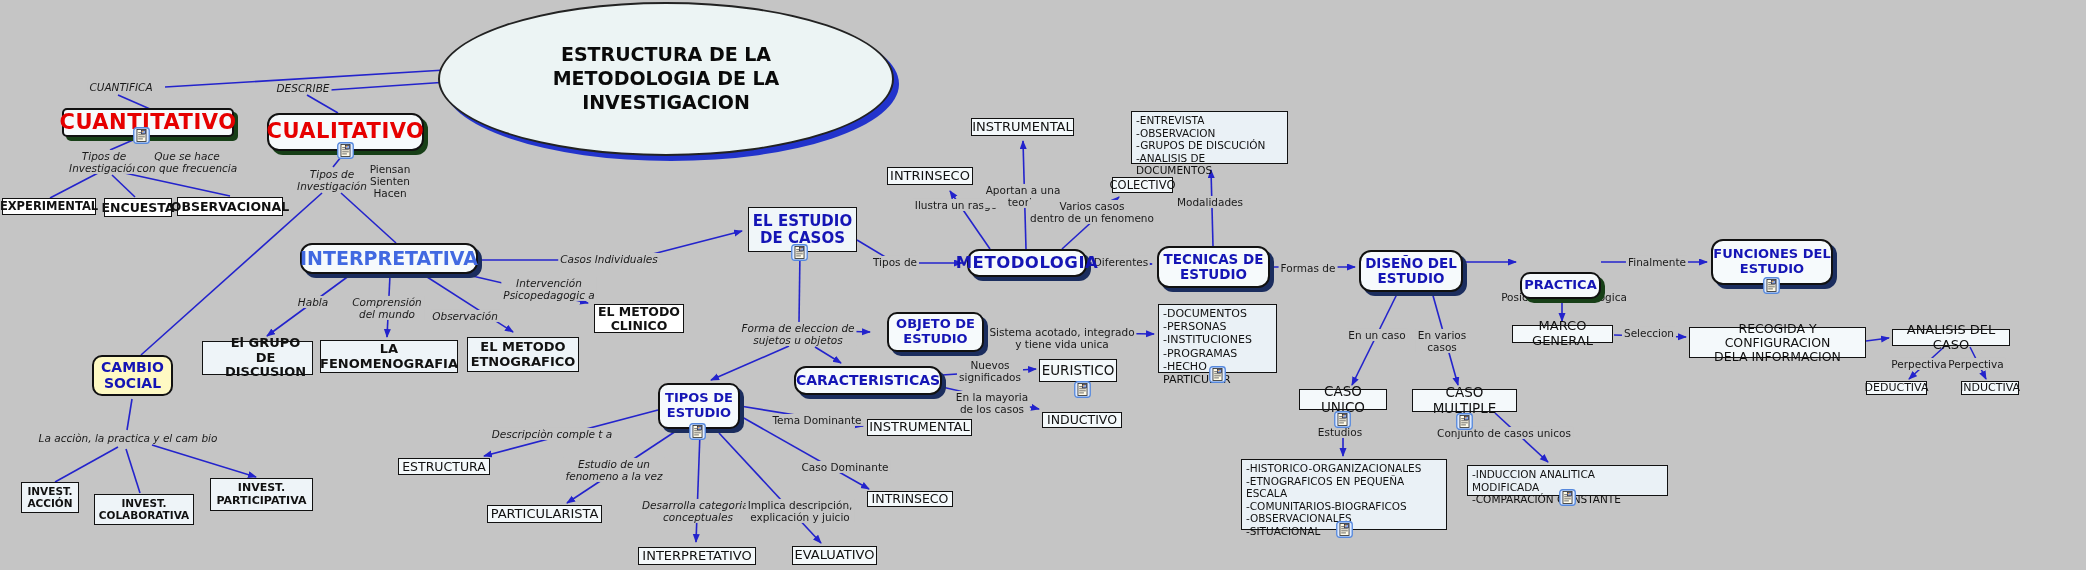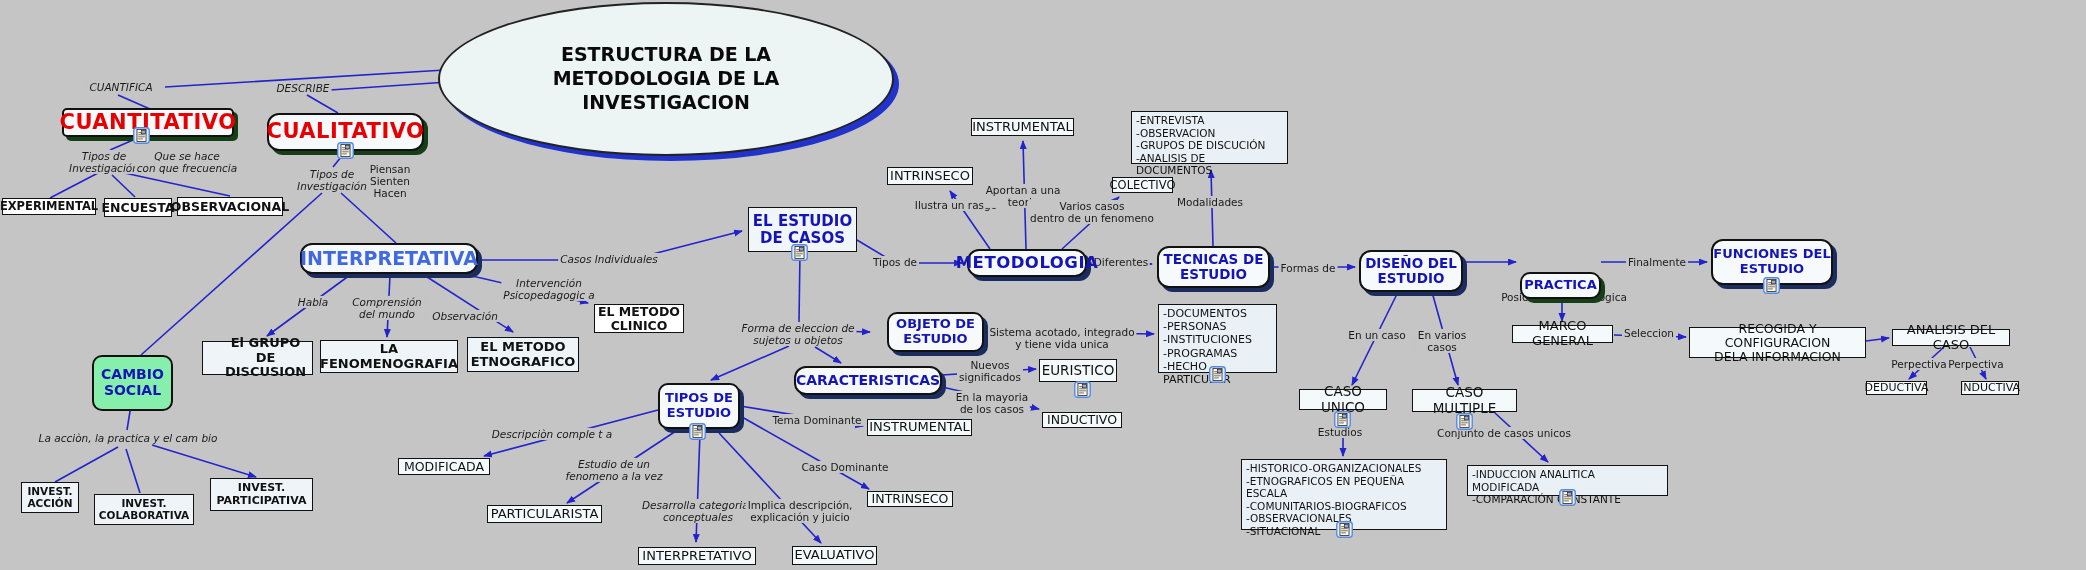--- a/index.html
+++ b/index.html
@@ -113,21 +113,21 @@
   </defs>
     </svg>
 
   <div class="ellipse">
     <div class="t">ESTRUCTURA DE LA METODOLOGIA DE LA INVESTIGACION</div>
   </div>
 
   <div class="node round green-sh red" style="left:62px;top:108px;width:172px;height:29px;font-size:21px;border-radius:5px;">CUANTITATIVO</div>
   <div class="node round green-sh red" style="left:267px;top:113px;width:157px;height:38px;font-size:21px;">CUALITATIVO</div>
   <div class="node round lblue" style="left:300px;top:243px;width:178px;height:31px;font-size:19px;">INTERPRETATIVA</div>
-  <div class="node round nosh blue" style="left:92px;top:355px;width:81px;height:56px;font-size:14px;border-radius:10px;background:#86efac;">CAMBIO
+  <div class="node round nosh blue" style="left:92px;top:355px;width:81px;height:41px;font-size:14px;border-radius:10px;background:#fef9c3;">CAMBIO
 SOCIAL</div>
   <div class="node rect blue" style="left:748px;top:207px;width:109px;height:45px;font-size:15px;background:#f0f6f9;">EL ESTUDIO
 DE CASOS</div>
   <div class="node round blue" style="left:967px;top:249px;width:120px;height:28px;font-size:16.5px;letter-spacing:.5px;">METODOLOGIA</div>
   <div class="node round blue" style="left:1157px;top:246px;width:113px;height:42px;font-size:13.5px;">TECNICAS DE
 ESTUDIO</div>
   <div class="node round blue" style="left:1359px;top:250px;width:104px;height:42px;font-size:13.5px;">DISEÑO DEL
 ESTUDIO</div>
   <div class="node round green-sh blue" style="left:1520px;top:248px;width:81px;height:27px;font-size:13px;border-radius:10px;margin-top:24px;">PRACTICA</div>
   <div class="node round blue" style="left:1711px;top:239px;width:122px;height:46px;font-size:13px;">FUNCIONES DEL
@@ -156,21 +156,21 @@
   <div class="node rect bold" style="left:210px;top:478px;width:103px;height:33px;font-size:11px;background:#eef4f8;">INVEST.
 PARTICIPATIVA</div>
 
   <div class="node rect" style="left:971px;top:118px;width:103px;height:18px;font-size:13px;">INSTRUMENTAL</div>
   <div class="node rect" style="left:887px;top:167px;width:86px;height:18px;font-size:13px;">INTRINSECO</div>
   <div class="node rect" style="left:1112px;top:177px;width:61px;height:16px;font-size:11.5px;">COLECTIVO</div>
   <div class="node rect" style="left:1039px;top:359px;width:78px;height:23px;font-size:13.5px;">EURISTICO</div>
   <div class="node rect" style="left:1042px;top:412px;width:80px;height:16px;font-size:12.5px;">INDUCTIVO</div>
   <div class="node rect" style="left:867px;top:419px;width:105px;height:17px;font-size:13px;">INSTRUMENTAL</div>
   <div class="node rect" style="left:867px;top:491px;width:86px;height:16px;font-size:12.5px;">INTRINSECO</div>
-  <div class="node rect" style="left:398px;top:458px;width:92px;height:17px;font-size:12.5px;">MODIFICADA</div>
+  <div class="node rect" style="left:398px;top:458px;width:92px;height:17px;font-size:12.5px;">ESTRUCTURA</div>
   <div class="node rect" style="left:487px;top:505px;width:115px;height:18px;font-size:13px;">PARTICULARISTA</div>
   <div class="node rect" style="left:638px;top:547px;width:118px;height:18px;font-size:13px;">INTERPRETATIVO</div>
   <div class="node rect" style="left:792px;top:546px;width:85px;height:19px;font-size:13px;">EVALUATIVO</div>
   <div class="node rect" style="left:1299px;top:389px;width:88px;height:21px;font-size:13.5px;">CASO UNICO</div>
   <div class="node rect" style="left:1412px;top:389px;width:105px;height:23px;font-size:13.5px;">CASO MULTIPLE</div>
   <div class="node rect" style="left:1512px;top:325px;width:101px;height:18px;font-size:13px;">MARCO GENERAL</div>
   <div class="node rect" style="left:1689px;top:327px;width:177px;height:31px;font-size:12.5px;">RECOGIDA Y CONFIGURACION
 DELA INFORMACION</div>
   <div class="node rect" style="left:1892px;top:329px;width:118px;height:17px;font-size:13px;">ANALISIS DEL CASO</div>
   <div class="node rect" style="left:1866px;top:381px;width:61px;height:14px;font-size:11px;">DEDUCTIVA</div>

